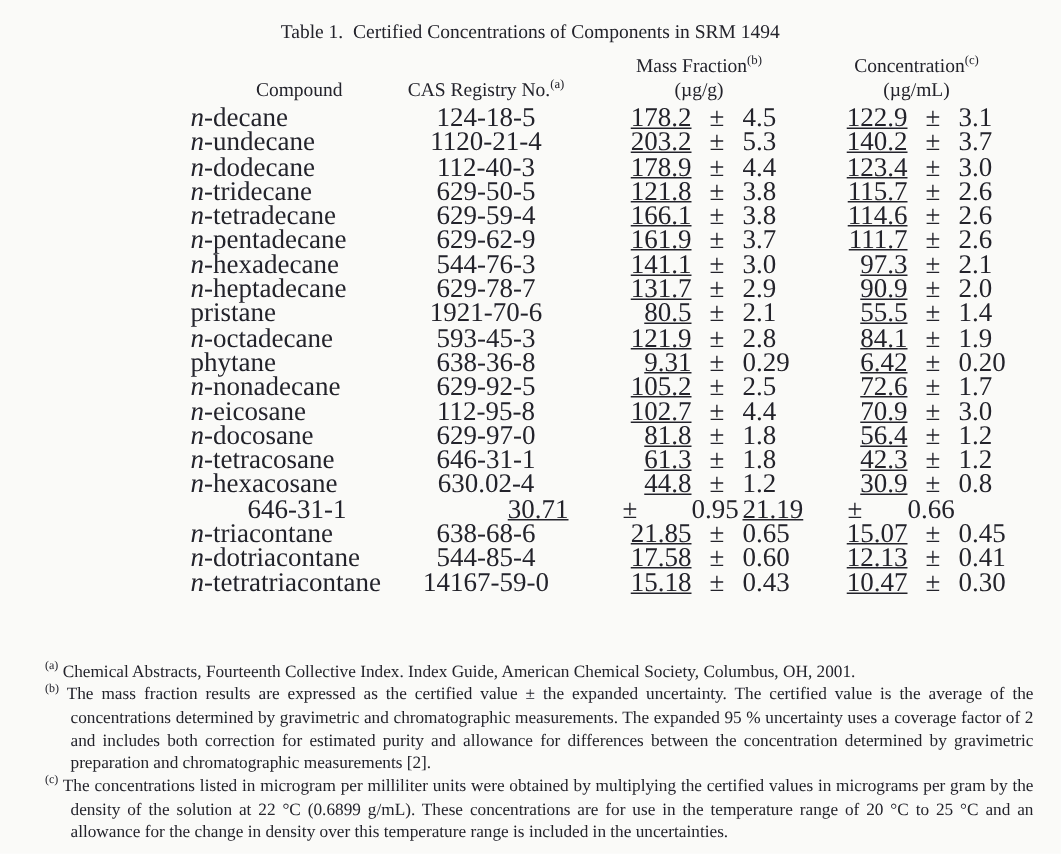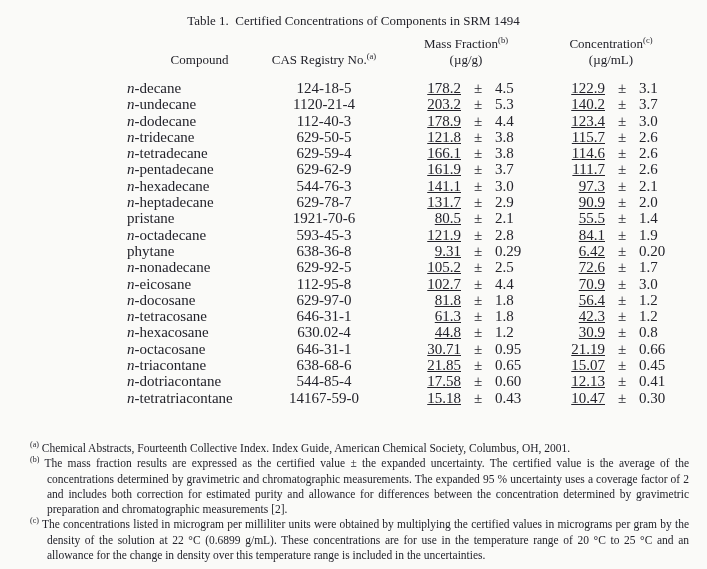--- a/index.html
+++ b/index.html
@@ -33,23 +33,23 @@
     line-height: 16px;
   }
   .th { display: flex; flex-direction: column; justify-content: flex-end; text-align: center; }
   .th-compound { text-align: center; padding-left: 3px; }
   .th-mf { padding-left: 18px; }
   .th-conc { padding-left: 8px; }
   sup.colsup { font-size: 8.5px; line-height: 0; vertical-align: super; letter-spacing: 0; }
   
   .tbody {
     position: absolute;
-    top: 80px;
+    top: 70px;
     left: 0;
-    font-size: 15px;
+    font-size: 18px;
     line-height: 16.3px;
   }
   .trow {
     display: grid;
     grid-template-columns: 142px 110px 82px 34px 40px 70px 34px 40px;
     padding-left: 127px;
     align-items: baseline;
   }
   .c-compound { text-align: left; }
   .c-compound .pfx { font-style: italic; }
@@ -273,21 +273,20 @@
       <span class="c-cas">630.02-4</span>
       <span class="c-val">44.8</span>
       <span class="c-pm">±</span>
       <span class="c-unc">1.2</span>
       <span class="c-val">30.9</span>
       <span class="c-pm">±</span>
       <span class="c-unc">0.8</span>
     </div>
 
     <div class="trow">
-      <span class="c-compound"><span class="pfx">n</span><span>-octacosane</span></span>
       <span class="c-cas">646-31-1</span>
       <span class="c-val">30.71</span>
       <span class="c-pm">±</span>
       <span class="c-unc">0.95</span>
       <span class="c-val">21.19</span>
       <span class="c-pm">±</span>
       <span class="c-unc">0.66</span>
     </div>
 
     <div class="trow">

